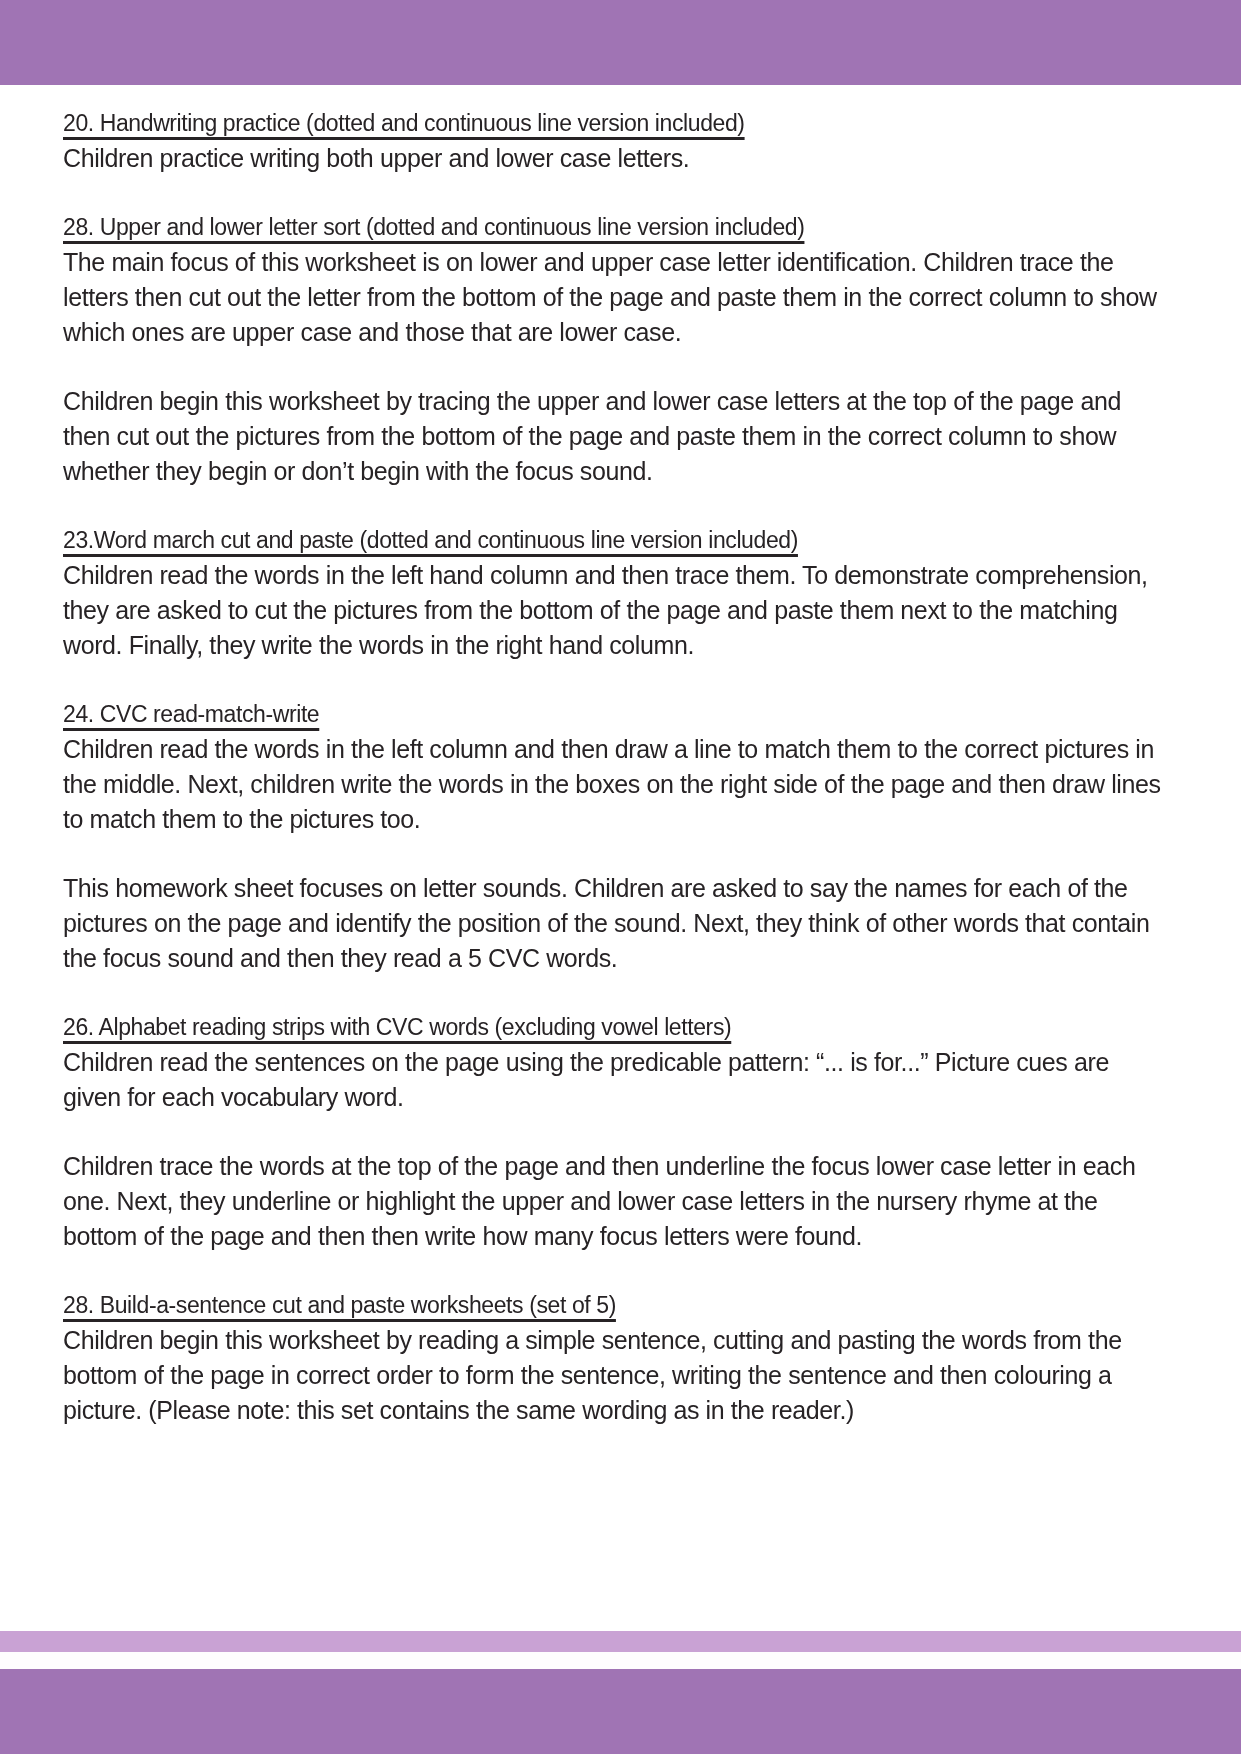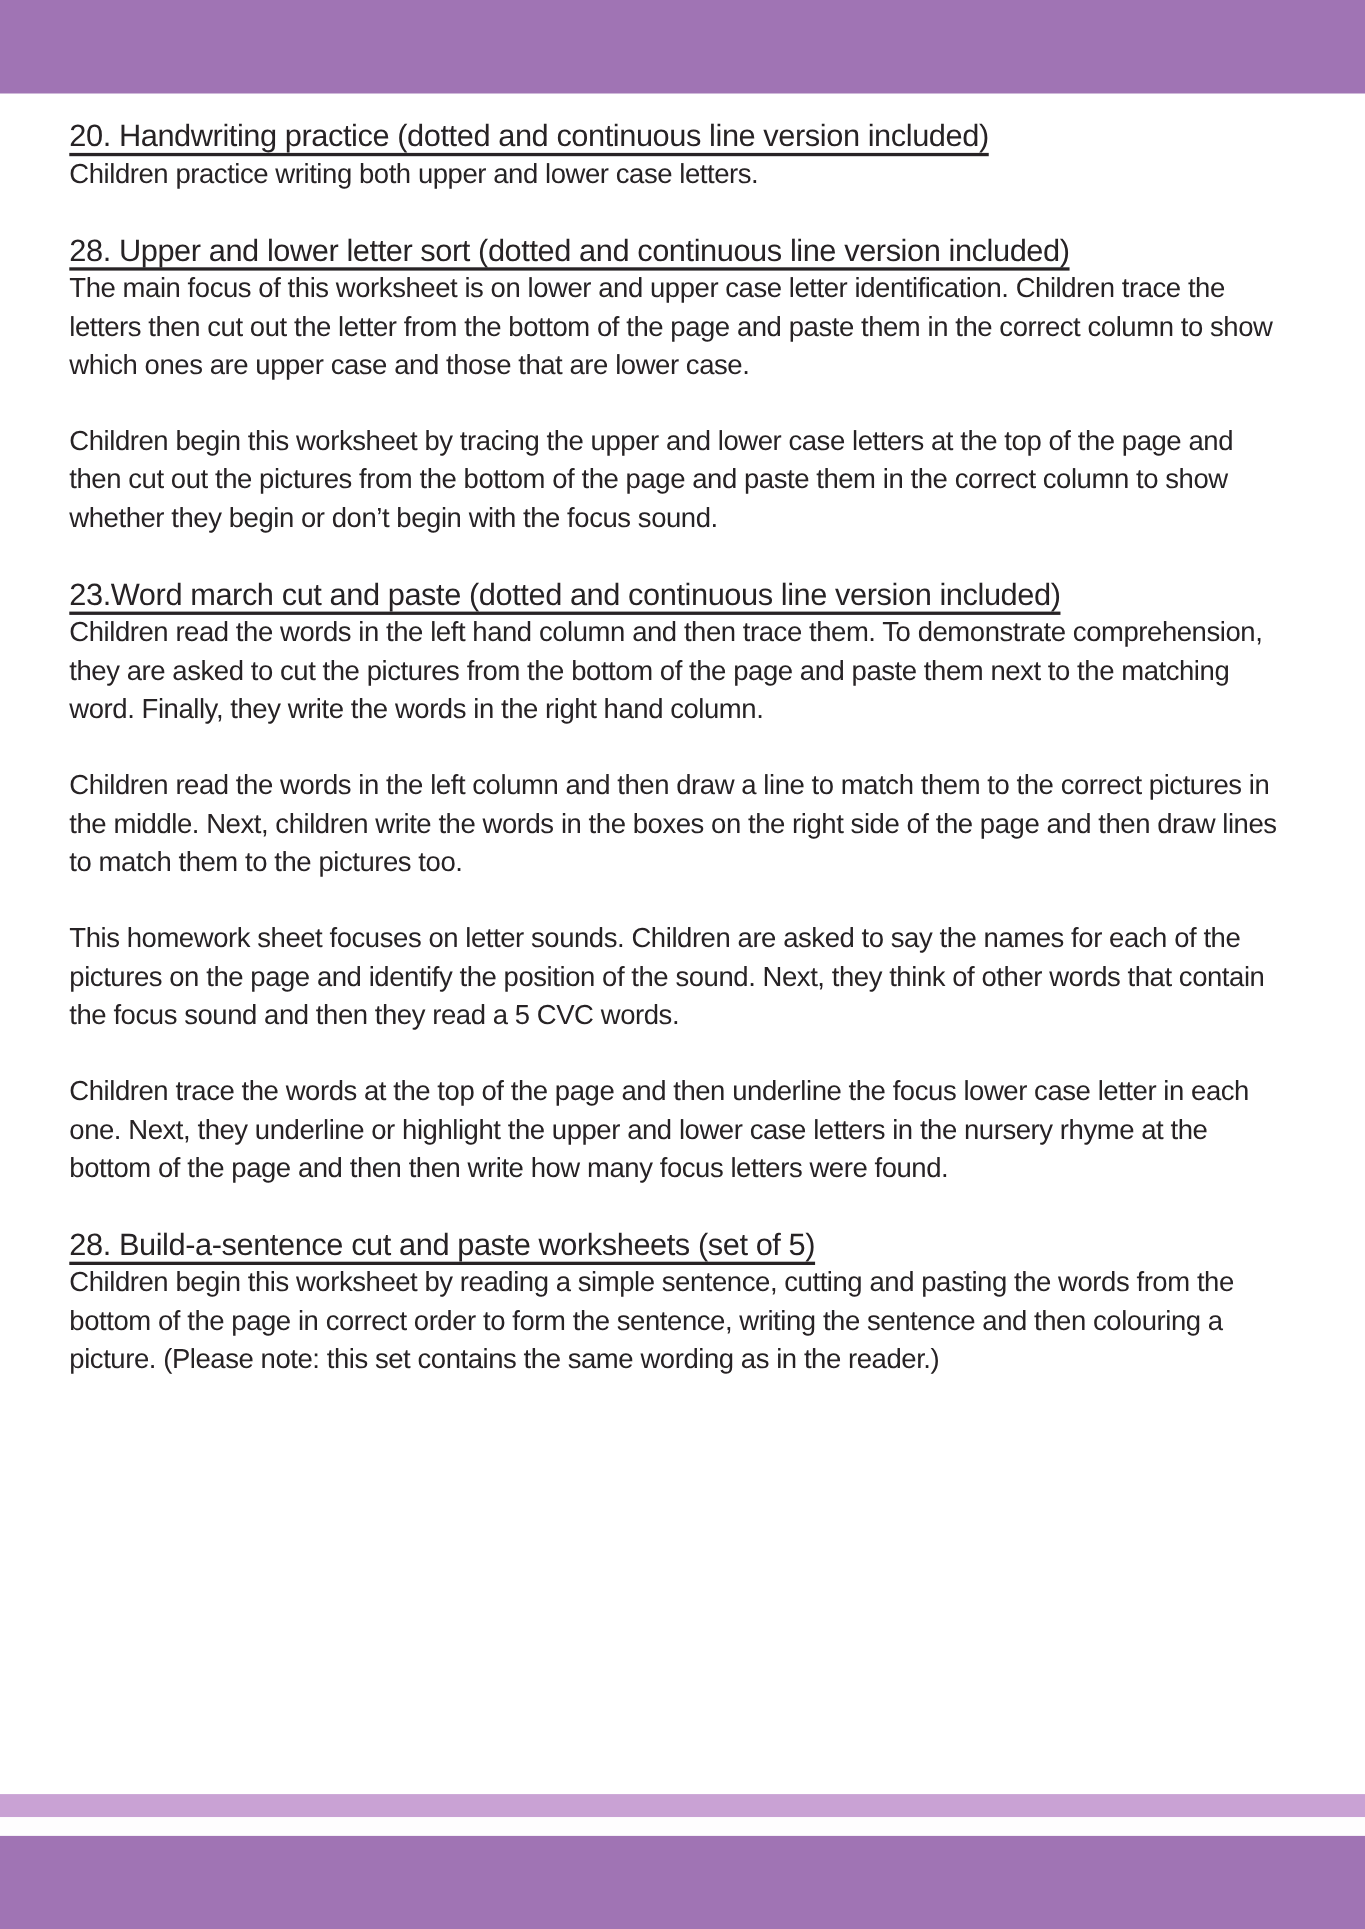--- a/index.html
+++ b/index.html
@@ -29,21 +29,21 @@
     color: #272325;
     font-size: 25px;
     line-height: 35px;
     letter-spacing: -0.4px;
   }
   .item {
     margin-bottom: 34px;
   }
   .item-heading {
     margin: 0;
-    font-size: 28px;
+    font-size: 23px;
     font-weight: normal;
   }
   .item-heading span {
     text-decoration: underline;
     text-decoration-thickness: 2.5px;
     text-underline-offset: 6px;
   }
   .item-body {
     margin: 0;
     white-space: pre-wrap;
@@ -92,27 +92,32 @@
     <div class="item">
       <p class="item-body">Children begin this worksheet by tracing the upper and lower case letters at the top of the page and then cut out the pictures from the bottom of the page and paste them in the correct column to show whether they begin or don’t begin with the focus sound.</p>
     </div>
 
     <div class="item">
       <p class="item-heading"><span>23.Word march cut and paste (dotted and continuous line version included)</span></p>
       <p class="item-body">Children read the words in the left hand column and then trace them. To demonstrate comprehension,  they are asked to cut the pictures from the bottom of the page and paste them next to the matching word. Finally, they write the words in the right hand column.</p>
     </div>
 
     <div class="item">
+      <p class="item-heading"><span>24. CVC read-match-write</span></p>
       <p class="item-body">Children read the words in the left column and then draw a line to match them to the correct pictures in the middle. Next, children write the words in the boxes on the right side of the page and then draw lines to match them to the pictures too.</p>
     </div>
 
     <div class="item">
       <p class="item-body">This homework sheet focuses on letter sounds. Children are asked to say the names for each of the pictures on the page and identify the position of the sound. Next, they think of other words that contain the focus sound and then they read a 5 CVC words.</p>
     </div>
 
+    <div class="item">
+      <p class="item-heading"><span>26. Alphabet reading strips with CVC words (excluding vowel letters)</span></p>
+      <p class="item-body">Children read the sentences on the page using the predicable pattern: “... is for...” Picture cues are given for each vocabulary word.</p>
+    </div>
 
     <div class="item">
       <p class="item-body">Children trace the words at the top of the page and then underline the focus lower case letter in each one. Next, they underline or highlight the upper and lower case letters in the nursery rhyme at the bottom of the page and then then write how many focus letters were found.</p>
     </div>
 
     <div class="item">
       <p class="item-heading"><span>28. Build-a-sentence cut and paste worksheets (set of 5)</span></p>
       <p class="item-body">Children begin this worksheet by reading a simple sentence, cutting and pasting the words from the bottom of the page in correct order to form the sentence, writing the sentence and then colouring a picture. (Please note: this set contains the same wording as in the reader.)</p>
     </div>
 

